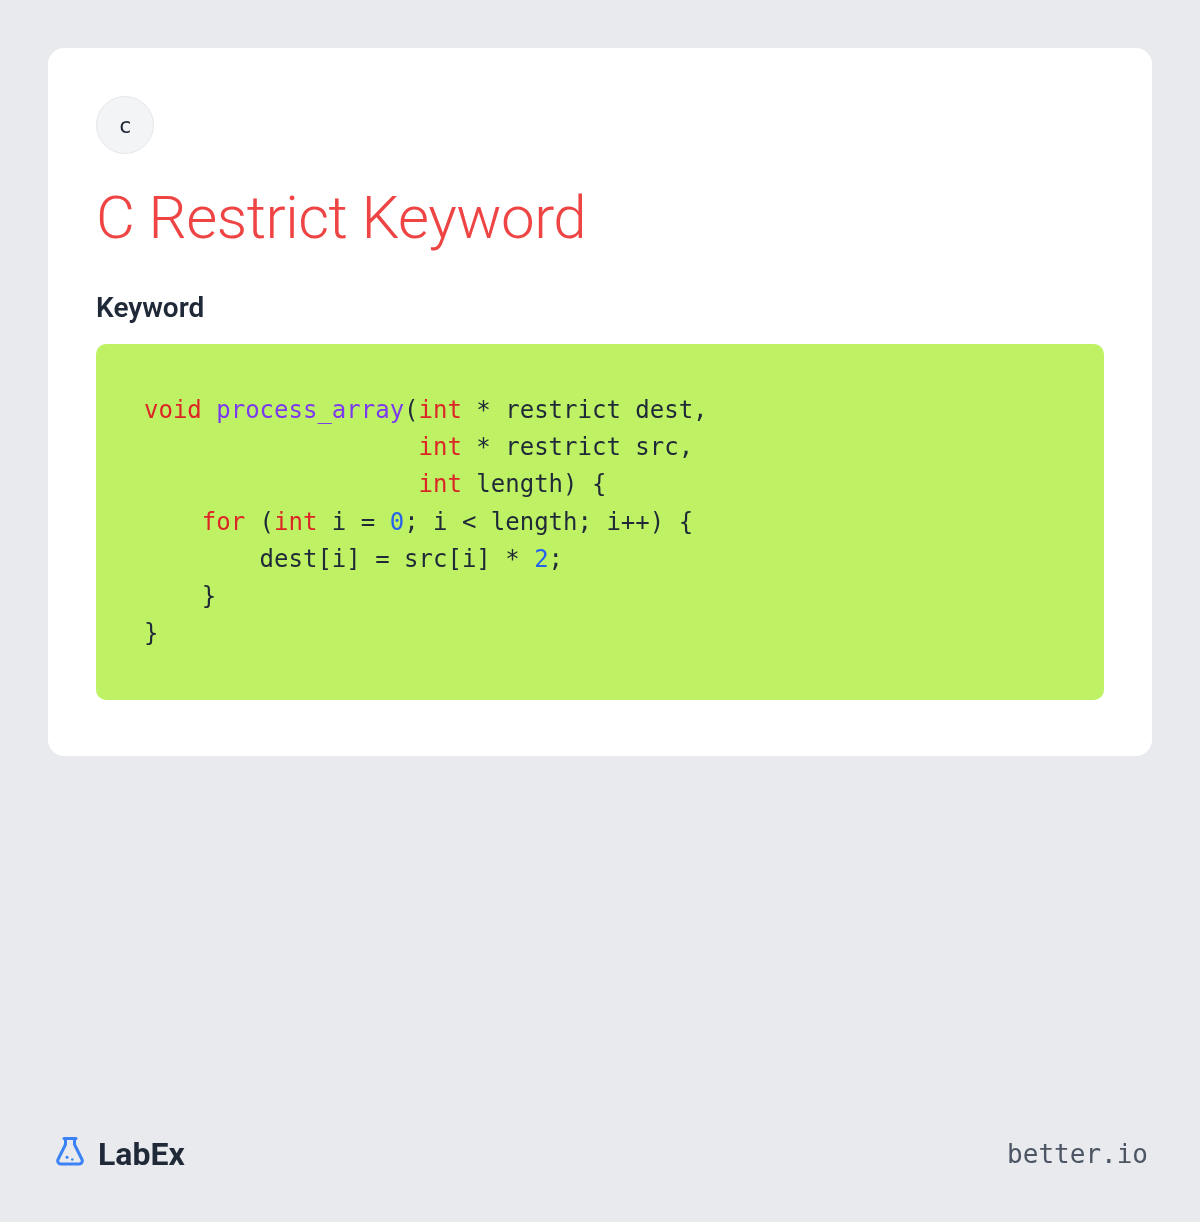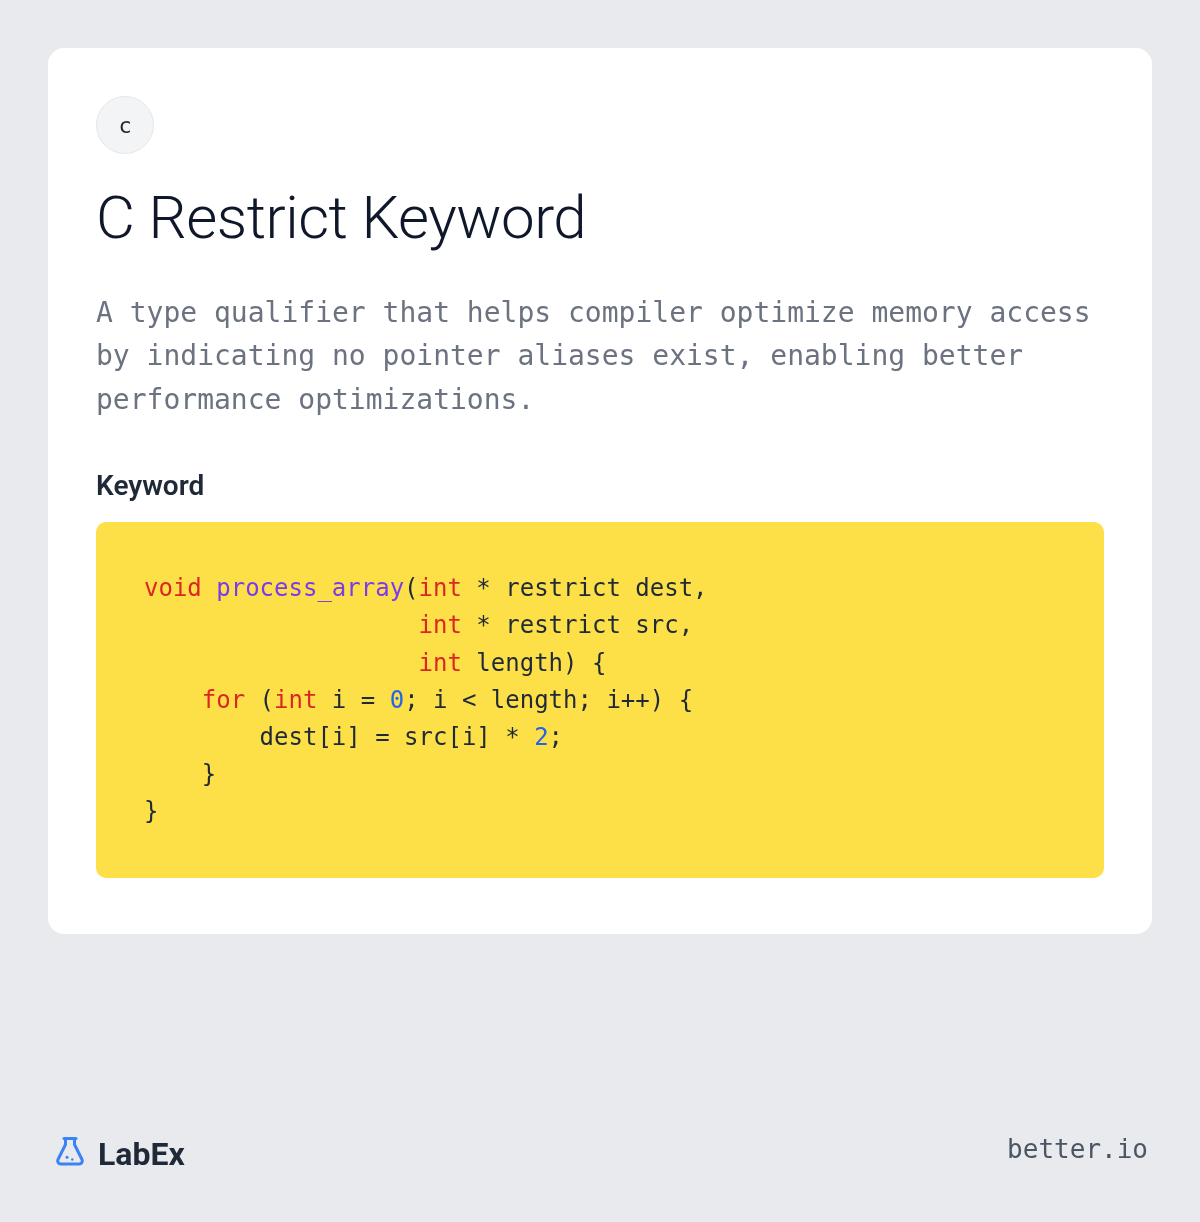--- a/index.html
+++ b/index.html
@@ -32,55 +32,56 @@
     align-items: center;
     justify-content: center;
     font-family: ui-monospace, SFMono-Regular, Menlo, Monaco, Consolas, monospace;
     font-size: 22px;
     color: #1f2937;
     margin-bottom: 28px;
   }
   .title {
     font-size: 60px;
     font-weight: 300;
-    color: #0f172a;
+    color: #ef4444;
     margin-bottom: 38px;
     letter-spacing: -0.5px;
   }
   .description {
     font-family: ui-monospace, SFMono-Regular, Menlo, Monaco, Consolas, monospace;
     font-size: 28px;
     line-height: 1.55;
     color: #6b7280;
     margin-bottom: 48px;
   }
   .snippets-heading {
     font-size: 28px;
     font-weight: 600;
     color: #1f2937;
     margin-bottom: 20px;
   }
   .code-block {
-    background: #fde047;
+    background: #bef264;
     border-radius: 10px;
     padding: 48px 48px 48px 48px;
     font-family: ui-monospace, SFMono-Regular, Menlo, Monaco, Consolas, monospace;
     font-size: 24px;
     line-height: 1.55;
     color: #1f2937;
     white-space: pre;
     overflow-x: auto;
   }
   .kw-type { color: #dc2626; }
   .kw-fn { color: #7c3aed; }
   .kw-ctrl { color: #dc2626; }
   .kw-num { color: #2563eb; }
   .footer {
     display: flex;
     justify-content: space-between;
+    align-items: center;
     padding: 28px 4px 0 4px;
     margin-top: auto;
   }
   .brand {
     display: flex;
     align-items: center;
     gap: 10px;
   }
   .brand-text {
     font-size: 32px;
@@ -98,21 +99,20 @@
   }
 </style>
 </head>
 <body>
 
 <div class="card">
   <div class="badge">
     <span>c</span>
   </div>
   <h1 class="title">C Restrict Keyword</h1>
-  <p class="description">A type qualifier that helps compiler optimize memory access by indicating no pointer aliases exist, enabling better performance optimizations.</p>
   <h2 class="snippets-heading">Keyword</h2>
   <pre class="code-block" id="code-snippet"><span class="kw-type">void</span> <span class="kw-fn">process_array</span>(<span class="kw-type">int</span> * restrict dest,
                    <span class="kw-type">int</span> * restrict src,
                    <span class="kw-type">int</span> length) {
     <span class="kw-ctrl">for</span> (<span class="kw-type">int</span> i = <span class="kw-num">0</span>; i &lt; length; i++) {
         dest[i] = src[i] * <span class="kw-num">2</span>;
     }
 }</pre>
 </div>
 

